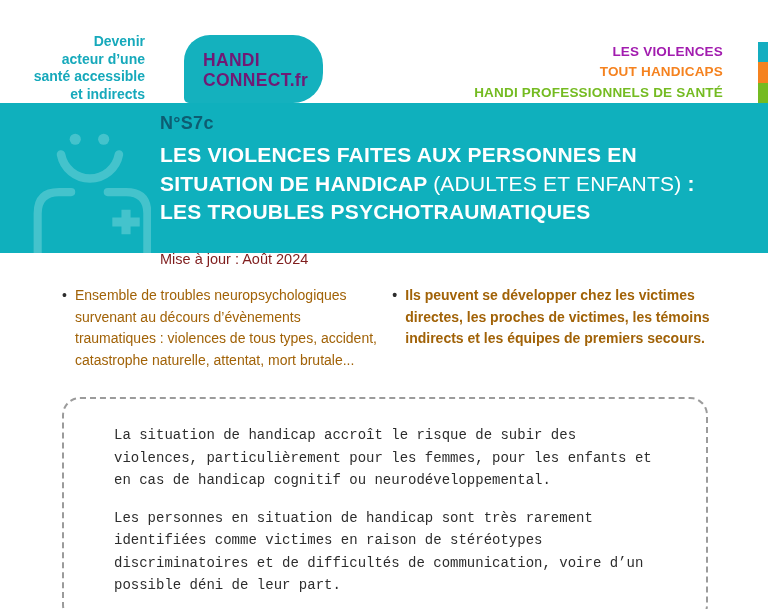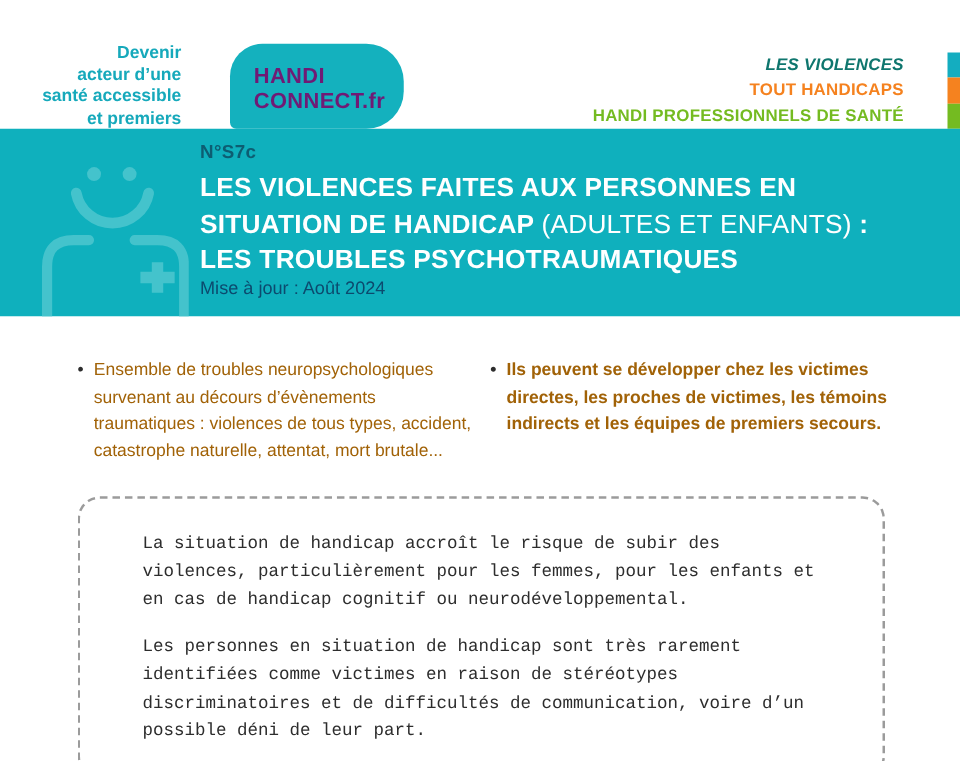--- a/index.html
+++ b/index.html
@@ -10,36 +10,36 @@
   .top-header { display:flex; align-items:flex-end; height:103px; background:#fff;gap:30px; }
   .tagline { width:145px; padding-top:17px; text-align:right;
              color:#16a9bb; font-weight:bold; font-size:14px; line-height:17.5px; }
   .logo-bubble { margin:14px 0 0 9px; width:139px; height:68px;
                  background:#14b1be; border-radius:26px 30px 30px 5px;
                  color:#701a75; font-weight:bold; font-size:17.5px; line-height:20px;
                  padding:15px 0 0 19px; letter-spacing:.3px; }
   .header-spacer { flex:1; }
   .topics { padding-top:21px; text-align:right; font-weight:bold;
             font-size:13.5px; line-height:20.5px; letter-spacing:.2px; }
-  .topic-0 { color:#0f766e;font-style:italic; }
+  .topic-0 { color:#a21caf; }
   .topic-1 { color:#f5821f; }
   .topic-2 { color:#74bb21; }
   .topic-bar { width:10px; margin:22px 0 0 5px; display:flex; flex-direction:column; }
   .topic-bar span { display:block; width:10px; height:20.3px; }
   .seg-0 { background:#14adc0; } .seg-1 { background:#f5821f; } .seg-2 { background:#74bb21; }
 
   
   .banner { position:relative; height:150px; background:#0fb0bd; }
   .doctor-icon { position:absolute; left:33px; top:18px; }
   .banner-content { margin-left:160px; padding-top:10px; }
-  .sheet-number { color:#0d5d72; font-size:15px; font-weight:600; letter-spacing:.3px; }
+  .sheet-number { color:#0d5d72; font-size:18px; font-weight:600; letter-spacing:.3px; }
   .banner-title { margin-top:7px; color:#ffffff; font-size:21px; line-height:28.5px;
                   font-weight:800; letter-spacing:.2px; }
   .banner-title .light { font-weight:400; }
-  .updated { margin-top:0; color:#0c4a6e; font-size:14.5px; font-weight:500; }
+  .updated { margin-top:24px; color:#7f1d1d; font-size:14.5px; font-weight:500; }
 
   
   .main { padding:16px 40px 0 62px; }
   .section-title { color:#12aec2; font-size:28.5px; font-weight:800; letter-spacing:-.4px; }
   .cols { display:flex; margin-top:16px; }
   .col-left  { width:328px; margin-right:12px; }
   .col-right { width:346px;font-weight:bold; }
   .bullet-list { list-style:none; }
   .bullet-list li { position:relative; padding-left:13px; font-size:14px;
                     line-height:21.5px; color:#a16207; }
@@ -51,21 +51,21 @@
   .callout p + p { margin-top:15px; }
 </style>
 </head>
 <body>
 
 <div class="top-header">
   <div class="tagline">
     <div>Devenir</div>
     <div>acteur d’une</div>
     <div>santé accessible</div>
-    <div>et premiers</div>
+    <div>et indirects</div>
   </div>
   <div class="logo-bubble">
     <div>HANDI</div>
     <div>CONNECT.fr</div>
   </div>
   <div class="header-spacer"></div>
   <div class="topics">
     <div class="topic-0">LES VIOLENCES</div>
     <div class="topic-1">TOUT HANDICAPS</div>
     <div class="topic-2">HANDI PROFESSIONNELS DE SANTÉ</div>

